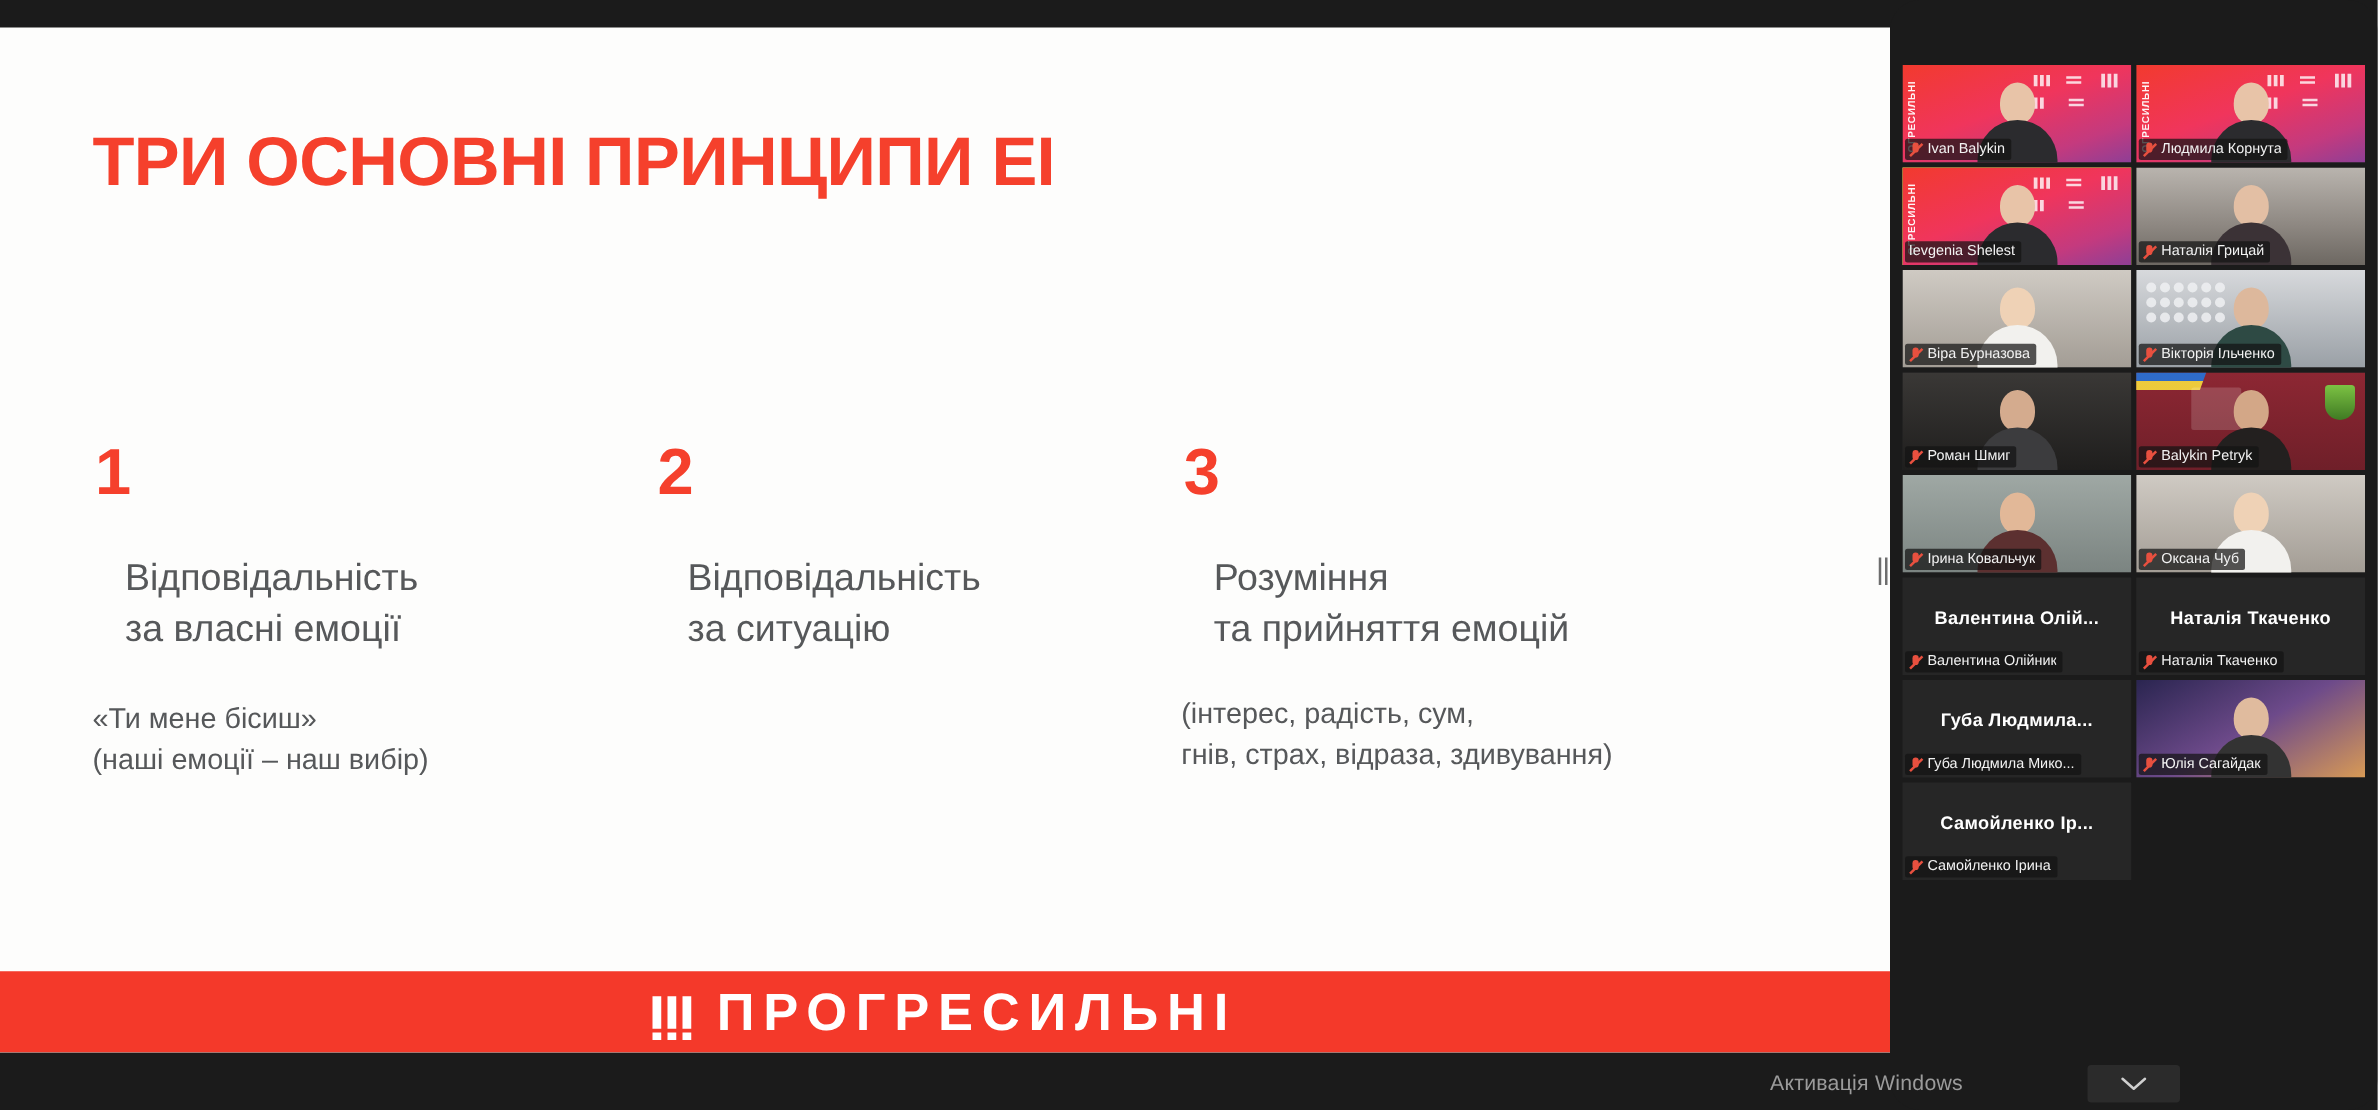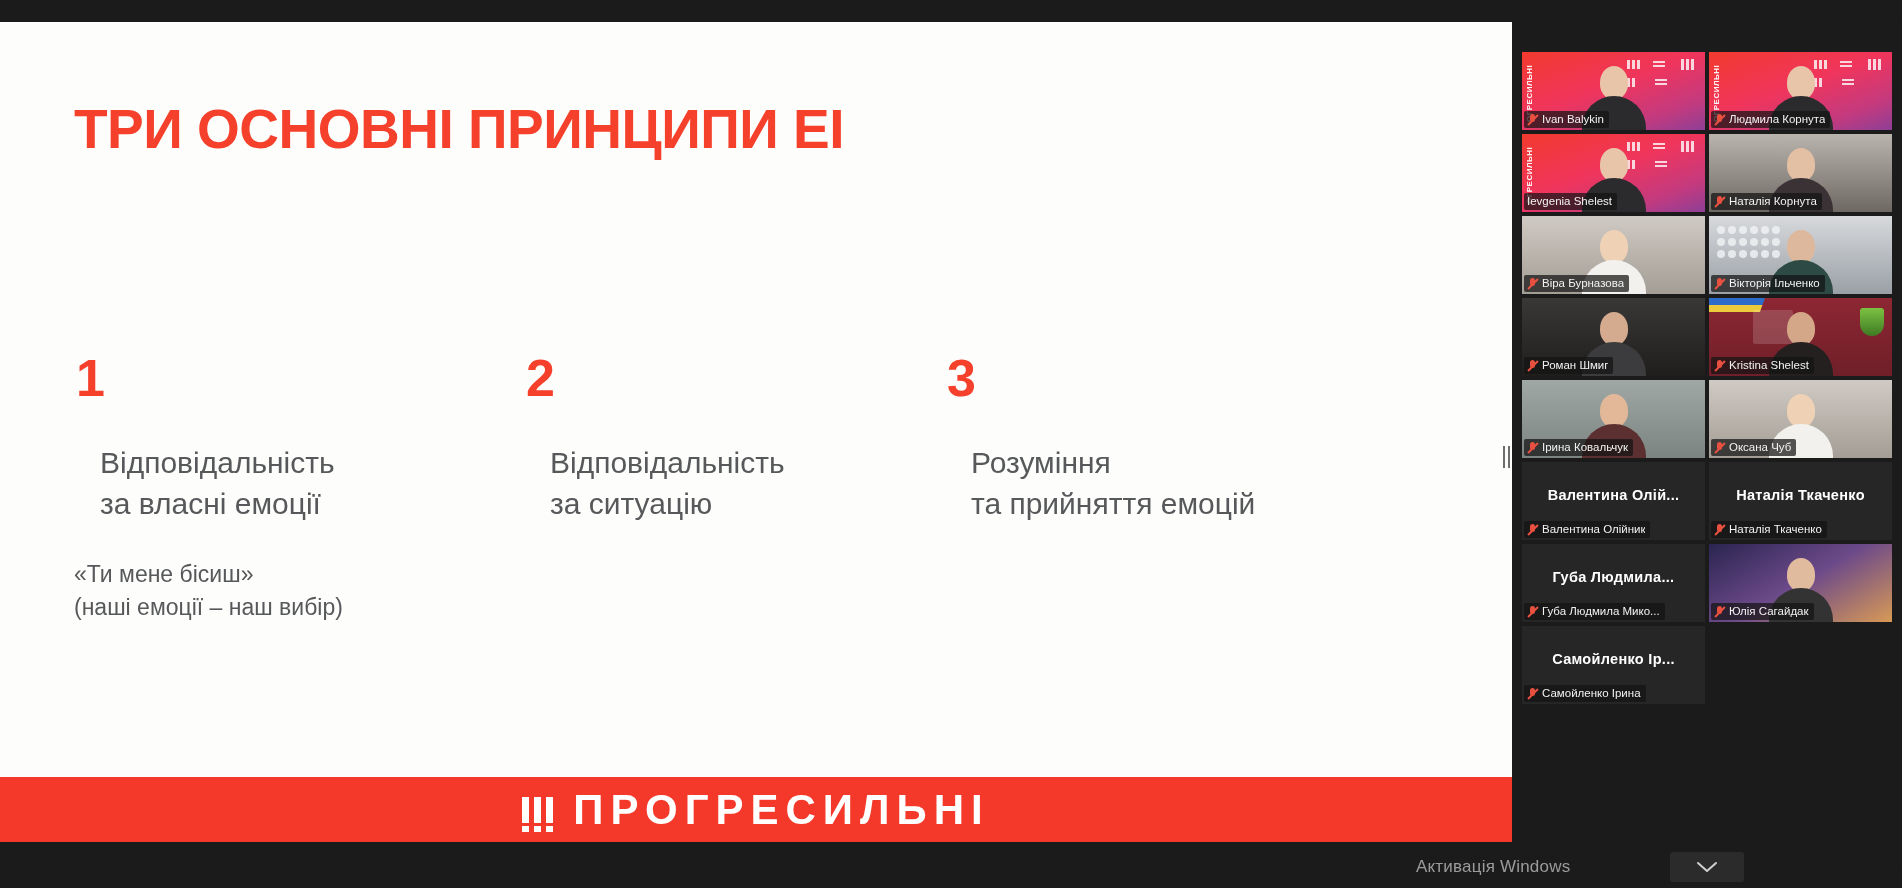--- a/index.html
+++ b/index.html
@@ -184,20 +184,22 @@
         <div class="col-num">2</div>
         <div class="col-head">Відповідальність
 за ситуацію</div>
         <div class="col-sub"></div>
       </div>
 
       <div class="col" id="col3">
         <div class="col-num">3</div>
         <div class="col-head">Розуміння
 та прийняття емоцій</div>
+        <div class="col-sub">(інтерес, радість, сум,
+гнів, страх, відраза, здивування)</div>
       </div>
 
       <div id="slide-footer">
         <div id="footer-logo">
           <span class="bangs">
             <i class="bang"></i>
               <i class="bang"></i>
               <i class="bang"></i>
           </span>
           <span id="footer-word">ПРОГРЕСИЛЬНІ</span>
@@ -295,21 +297,21 @@
         </div>
         <div class="tile">
           <div class="tile-bg bg-room">
             <div class="person" style="left: 50%; top: 14px; width: 80px; height: 64px;">
               <div class="head" style="left:26px;top:0;width:28px;height:33px;background:#e3bfa4"></div>
               <div class="body" style="left:8px;top:30px;width:64px;height:40px;background:#3b3236"></div>
             </div>
           </div>
           <div class="nameplate">
             <span class="mic-muted"></span>
-            <span class="nm">Наталія Корнута</span>
+            <span class="nm">Наталія Грицай</span>
           </div>
         </div>
         <div class="tile">
           <div class="tile-bg bg-room2">
             <div class="person" style="left: 50%; top: 14px; width: 80px; height: 64px;">
               <div class="head" style="left:26px;top:0;width:28px;height:33px;background:#efd2b6"></div>
               <div class="body" style="left:8px;top:30px;width:64px;height:40px;background:#f2f1ee"></div>
             </div>
           </div>
           <div class="nameplate">
@@ -364,21 +366,21 @@
             <div class="flag-strip"></div>
             <div class="crest"></div>
             <div class="emblem"></div>
             <div class="person" style="left: 50%; top: 14px; width: 80px; height: 64px;">
               <div class="head" style="left:26px;top:0;width:28px;height:33px;background:#d3a787"></div>
               <div class="body" style="left:8px;top:30px;width:64px;height:40px;background:#23201f"></div>
             </div>
           </div>
           <div class="nameplate">
             <span class="mic-muted"></span>
-            <span class="nm">Kristina Shelest</span>
+            <span class="nm">Balykin Petryk</span>
           </div>
         </div>
         <div class="tile">
           <div class="tile-bg bg-office">
             <div class="person" style="left: 50%; top: 14px; width: 80px; height: 64px;">
               <div class="head" style="left:26px;top:0;width:28px;height:33px;background:#e2b898"></div>
               <div class="body" style="left:8px;top:30px;width:64px;height:40px;background:#5c3030"></div>
             </div>
           </div>
           <div class="nameplate">

